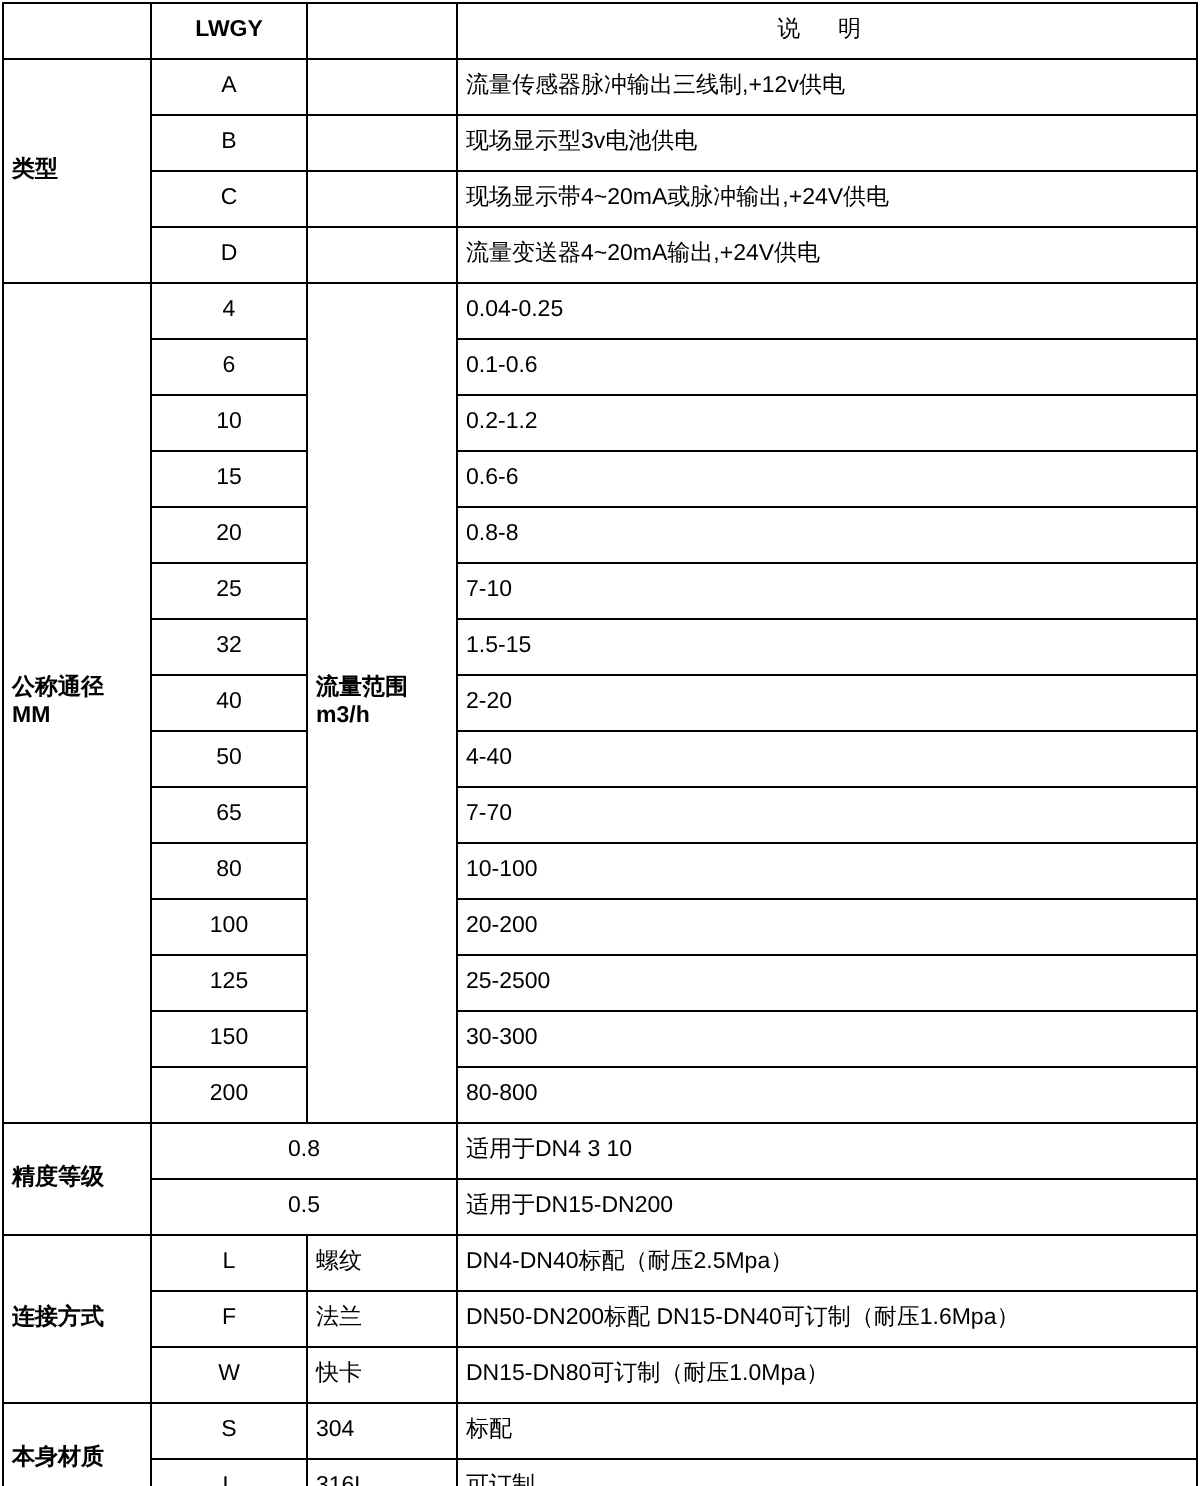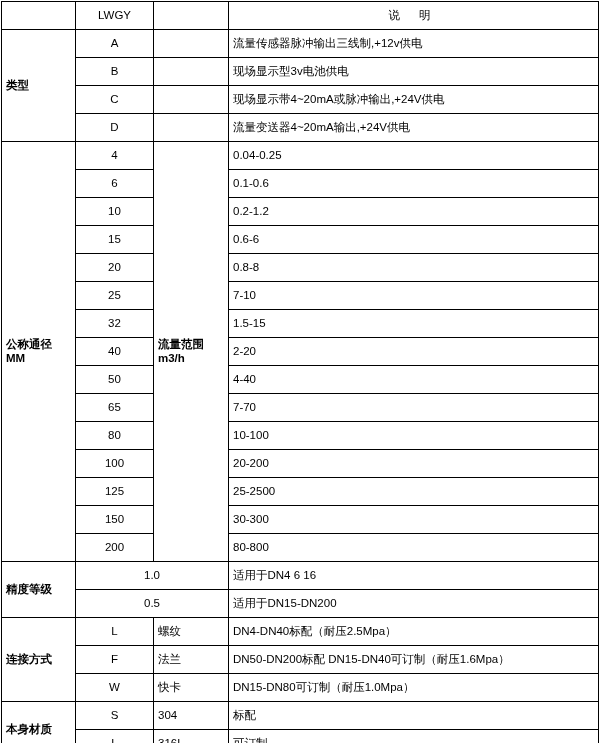--- a/index.html
+++ b/index.html
@@ -40,21 +40,21 @@
     font-size: 12px;
   }
   .center {
     text-align: center;
   }
   .left {
     text-align: left;
   }
   .header-cell {
     text-align: center;
-    font-weight: normal;
+    font-weight: bold;
   }
   .hdr-desc {
     text-align: center;
     letter-spacing: 8px;
     padding-left: 30px;
     font-family: Liberation Serif, serif;
   }
   .rangelabel {
     font-weight: bold;
     font-size: 12px;
@@ -169,22 +169,22 @@
       <td class="center row-h">150</td>
       <td class="left row-h">30-300</td>
     </tr>
     <tr>
       <td class="center row-h">200</td>
       <td class="left row-h">80-800</td>
     </tr>
 
     <tr>
       <td class="cat-cell" rowspan="2">精度等级</td>
-      <td class="center row-h" colspan="2">1.0</td>
-      <td class="left row-h">适用于DN4  6  16</td>
+      <td class="center row-h" colspan="2">0.8</td>
+      <td class="left row-h">适用于DN4  3  10</td>
     </tr>
     <tr>
       <td class="center row-h" colspan="2">0.5</td>
       <td class="left row-h">适用于DN15-DN200</td>
     </tr>
 
     <tr>
       <td class="cat-cell" rowspan="3">连接方式</td>
       <td class="center row-h">L</td>
       <td class="left row-h">螺纹</td>

